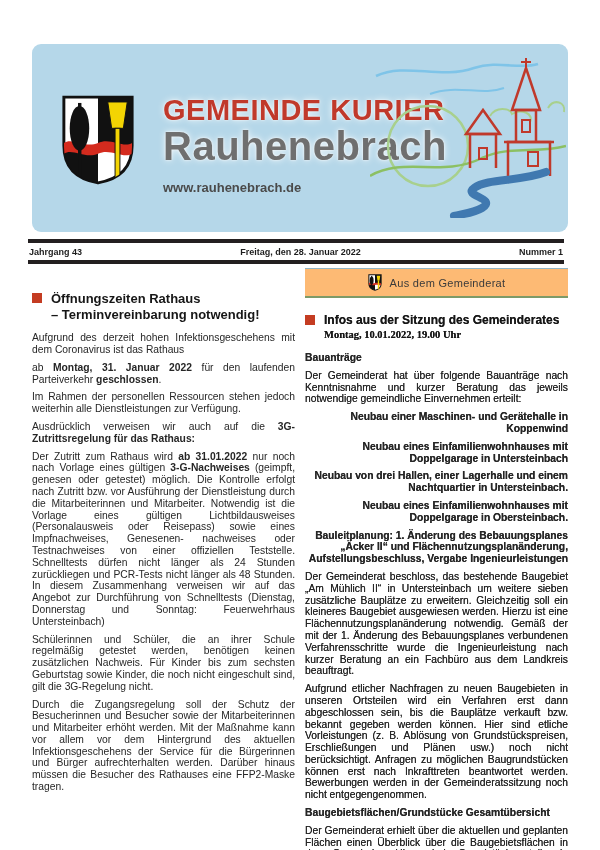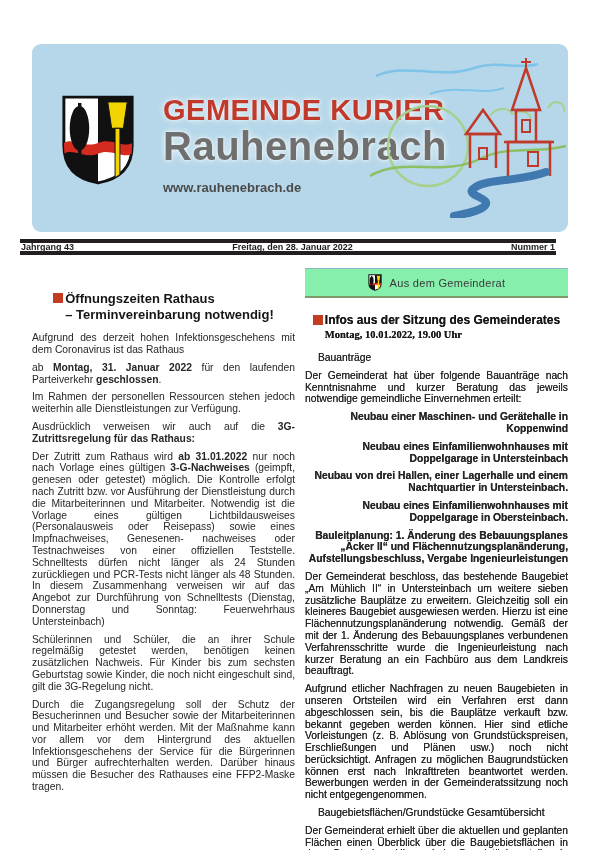--- a/index.html
+++ b/index.html
@@ -12,42 +12,42 @@
   .crest-svg{position:absolute;left:27px;top:49px;width:78px;height:94px;}
   .title-block{position:absolute;left:131px;top:51px;white-space:nowrap;}
   .kurier{font-size:29px;font-weight:bold;color:#c0392b;letter-spacing:.5px;line-height:1.05;
           text-shadow:0 0 2px rgba(255,255,255,.95),0 0 7px rgba(255,255,255,.9);}
   .town{font-size:40px;color:#6f6f6f;letter-spacing:.5px;line-height:1.0;margin-top:1px;
         text-shadow:0 0 2px rgba(255,255,255,.95),0 0 7px rgba(255,255,255,.9);font-weight:bold;}
   .url{font-size:13px;font-weight:bold;color:#4a4a4a;margin-top:14px;}
   .scene-svg{position:absolute;right:2px;top:6px;width:196px;height:168px;}
 
   
-  .issue-bar{position:absolute;left:20px;top:239px;width:536px;
+  .issue-bar{position:absolute;left:28px;top:239px;width:536px;
              border-top:4px solid #231f20;border-bottom:4px solid #231f20;
-             height:16px;display:flex;align-items:center;justify-content:space-between;
+             height:25px;display:flex;align-items:center;justify-content:space-between;
              font-size:9px;font-weight:bold;color:#1d1d1d;padding:0 1px;box-sizing:border-box;}
 
   
   .columns{position:absolute;left:32px;top:268px;width:536px;display:flex;gap:10px;}
   .col{width:263px;box-sizing:border-box;}
   .col-left{padding-top:23px;}
 
-  .headline{display:flex;gap:2px;margin-bottom:10px;justify-content:center;}
+  .headline{display:flex;gap:9px;margin-bottom:10px;}
   .sq{flex:0 0 10px;width:10px;height:10px;background:#c43c22;margin-top:2px;}
   .headline .h-lines{font-size:13px;font-weight:bold;color:#161616;line-height:1.2;}
 
   .body-text{font-size:10.3px;line-height:11.8px;color:#262626;}
   .blk{margin:0 0 6px 0;text-align:justify;}
-  .blk.h{font-weight:normal;text-align:left;margin-left:13px;}
+  .blk.h{font-weight:bold;text-align:left;}
   .blk.b{font-weight:bold;text-align:right;}
   .b{font-weight:bold;}
 
   
-  .grat-box{height:27px;background:#86efac;border-top:1px solid #8fb3c6;border-bottom:2px solid #7d9a68;
+  .grat-box{height:27px;background:#fdba74;border-top:1px solid #8fb3c6;border-bottom:2px solid #7d9a68;
             display:flex;align-items:center;justify-content:center;gap:8px;margin-bottom:15px;}
   .grat-box .label{font-size:11px;color:#3a3a3a;letter-spacing:.3px;}
   .fuzzy{filter:blur(.38px);color:#141414;text-shadow:0 0 .5px #333;}
   .r-head .h-lines .line1{font-size:12px;}
   .r-head .h-lines .line2{font-size:10.5px;margin-top:2px;font-family:Liberation Serif, serif;}
 </style>
 </head>
 <body>
 
 <div class="page">

